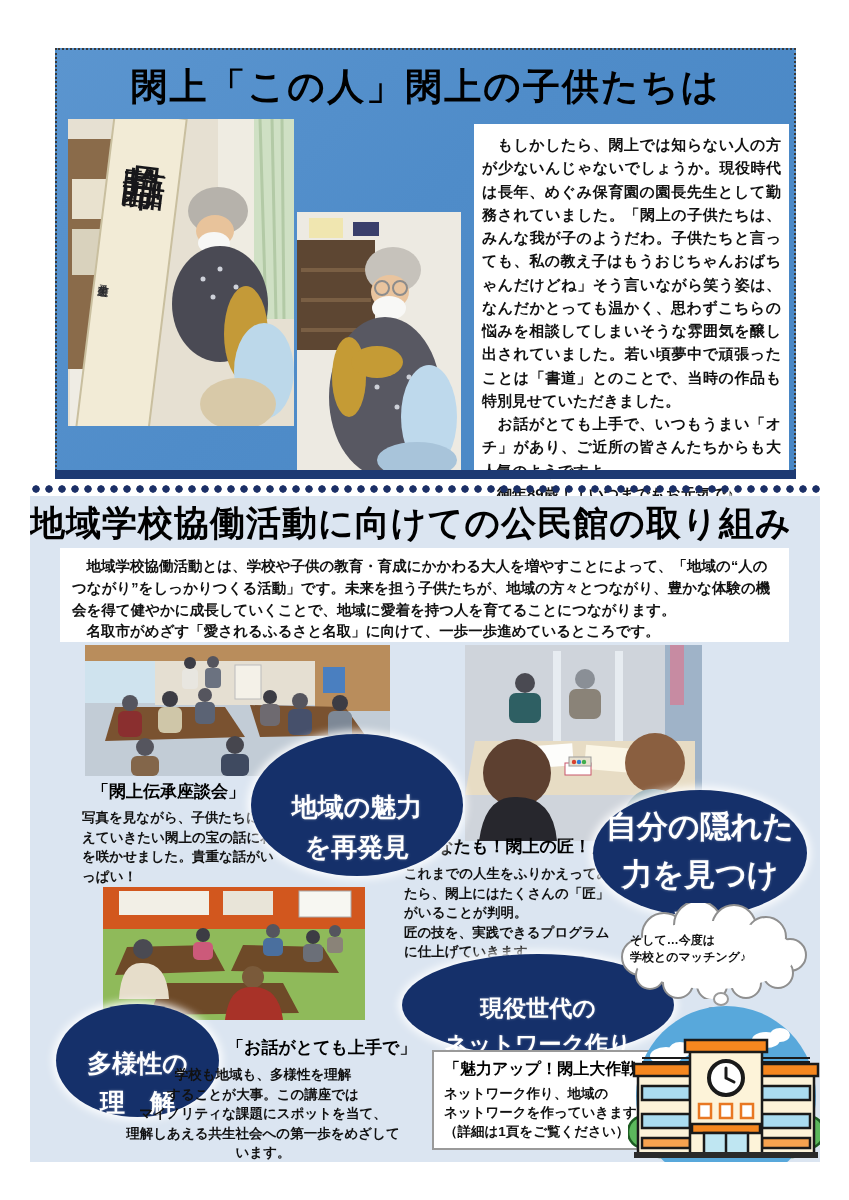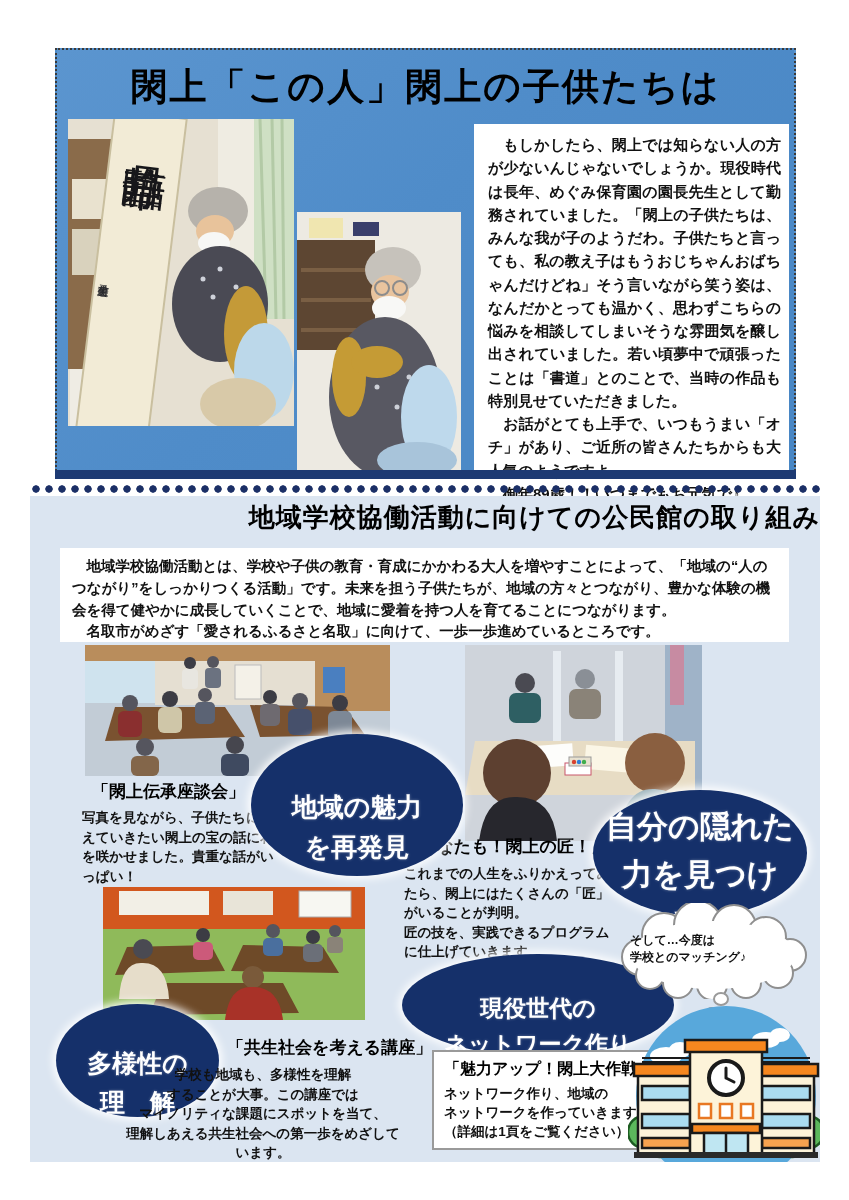--- a/index.html
+++ b/index.html
@@ -11,37 +11,37 @@
   .hero { position:absolute; left:55px; top:48px; width:741px; height:431px;
           background:linear-gradient(135deg,#5b95cf 0%,#4f8cc9 45%,#4886c4 100%);
           border:2px dotted #3a3a3a; }
   .hero-title { position:absolute; left:0; top:12px; width:100%; text-align:center;
           font-size:37px; font-weight:900; color:#000; letter-spacing:2px; }
   .photo { position:absolute; overflow:hidden; background:#d8d2c6; }
   .photo svg { display:block; }
   .photo-a { left:11px; top:69px; width:226px; height:307px; }
   .photo-b { left:240px; top:162px; width:164px; height:260px; }
   .hero-textbox { position:absolute; left:417px; top:74px; width:315px; height:352px;
-          background:#ffffff; padding:9px 8px 6px 14px; }
+          background:#ffffff; padding:9px 8px 6px 8px; }
   .hero-textbox p { font-size:15px; line-height:1.55; font-weight:bold; color:#111;
           text-align:justify; }
   .scroll-kanji { writing-mode:vertical-rl; text-orientation:upright;
           font-family:"Liberation Serif","DejaVu Serif",serif; }
 
   
   .navy-bar { position:absolute; left:55px; top:470px; width:741px; height:9px; background:#1d3a73; }
   .dotted-divider { position:absolute; left:30px; top:484px; width:790px; height:11px;
           background-image:radial-gradient(circle at 6px 5px,#1b2f66 3.4px,transparent 4px);
           background-size:13px 11px; background-repeat:repeat-x; }
 
   
   .community { position:absolute; left:30px; top:496px; width:790px; height:666px;
           background:#dbe5f1; overflow:hidden; }
-  .community-title { position:absolute; left:0; top:4px; width:100%; text-align:right;
-          font-size:26px; font-weight:900; color:#000; letter-spacing:1px; }
+  .community-title { position:absolute; left:0; top:4px; width:100%; text-align:left;
+          font-size:35px; font-weight:900; color:#000; letter-spacing:1px; }
   .intro-box { position:absolute; left:30px; top:52px; width:729px; height:94px;
           background:#ffffff; padding:8px 12px; }
   .intro-box p { font-size:14.5px; line-height:1.5; color:#111; font-weight:600; }
 
   .photo-c { left:55px; top:149px; width:305px; height:131px; }
   .photo-d { left:435px; top:149px; width:237px; height:196px; }
   .photo-e { left:73px; top:391px; width:262px; height:133px; }
 
   .caption { position:absolute; font-size:17px; font-weight:bold; color:#000; }
   .body-text { position:absolute; font-size:13.5px; line-height:1.45; color:#111;
@@ -274,21 +274,21 @@
     </div>
     <div class="oval oval-4">
       <span>現役世代の
 ネットワーク作り</span>
     </div>
     <div class="oval oval-3">
       <span>多様性の
 理　解</span>
     </div>
 
-    <div class="caption cap-kyosei">「共生社会を考える講座」</div>
+    <div class="caption cap-kyosei">「お話がとても上手で」</div>
     <div class="body-text body-kyosei">学校も地域も、多様性を理解
 することが大事。この講座では
 マイノリティな課題にスポットを当て、
 理解しあえる共生社会への第一歩をめざして
 います。</div>
 
     <div class="thought-bubble">
       <svg width="210" height="96" viewBox="0 0 210 96">
         <g fill="#ffffff" stroke="#8f8f8f" stroke-width="2">
           <circle cx="34" cy="54" r="18"></circle>

